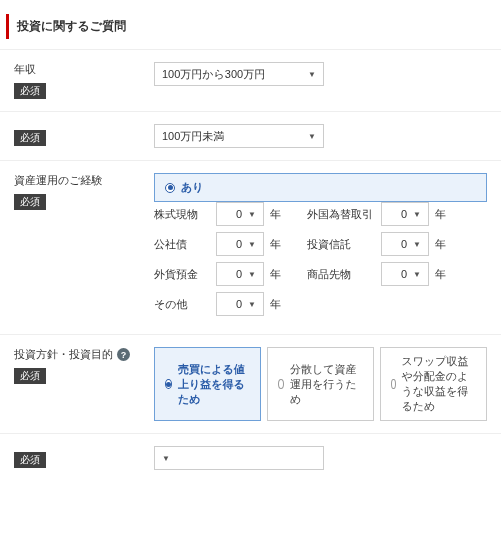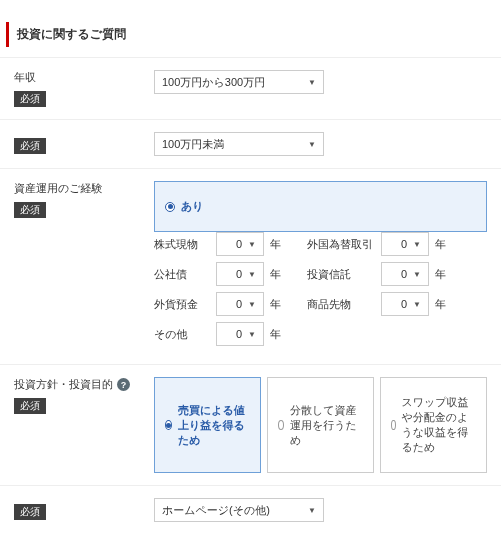--- a/index.html
+++ b/index.html
@@ -9,21 +9,21 @@
     font-size: 11px;
     color: #333;
     background: #fff;
     width: 501px;
   }
   .section-title {
     border-left: 3px solid #c00;
     padding: 4px 8px;
     font-size: 12px;
     font-weight: bold;
-    margin: 22px 0 10px 6px;
+    margin: 14px 0 10px 6px;
     color: #333;
     font-family: Liberation Mono, monospace;
   }
   .row {
     display: flex;
     border-top: 1px solid #eee;
     padding: 12px 14px;
   }
   .label-col {
     width: 140px;
@@ -63,21 +63,21 @@
   .select-box.wide { width: 170px; }
   .select-box.small { width: 48px; justify-content: flex-end; gap: 6px; }
   .select-caret { font-size: 8px; color: #555; }
   .radio-group-2 {
     display: flex;
     gap: 10px;
   }
   .radio-opt {
     flex: 1;
     border: 1px solid #ccc;
-    padding: 17px 10px;
+    padding: 6px 10px;
     display: flex;
     align-items: center;
     gap: 6px;
     font-size: 11px;
     color: #444;
     cursor: pointer;
     background: #fff;
   }
   .radio-opt.selected {
     border-color: #6ea0d8;
@@ -270,17 +270,16 @@
     </div>
   </div>
 </div>
 
 <div class="row">
   <div class="label-col">
     <span class="req-badge">必須</span>
   </div>
   <div class="field-col">
     <div class="select-box wide">
-      <span>ホームページ(その他)</span>
       <span class="select-caret">▼</span>
     </div>
   </div>
 </div>
 
 </body></html>

